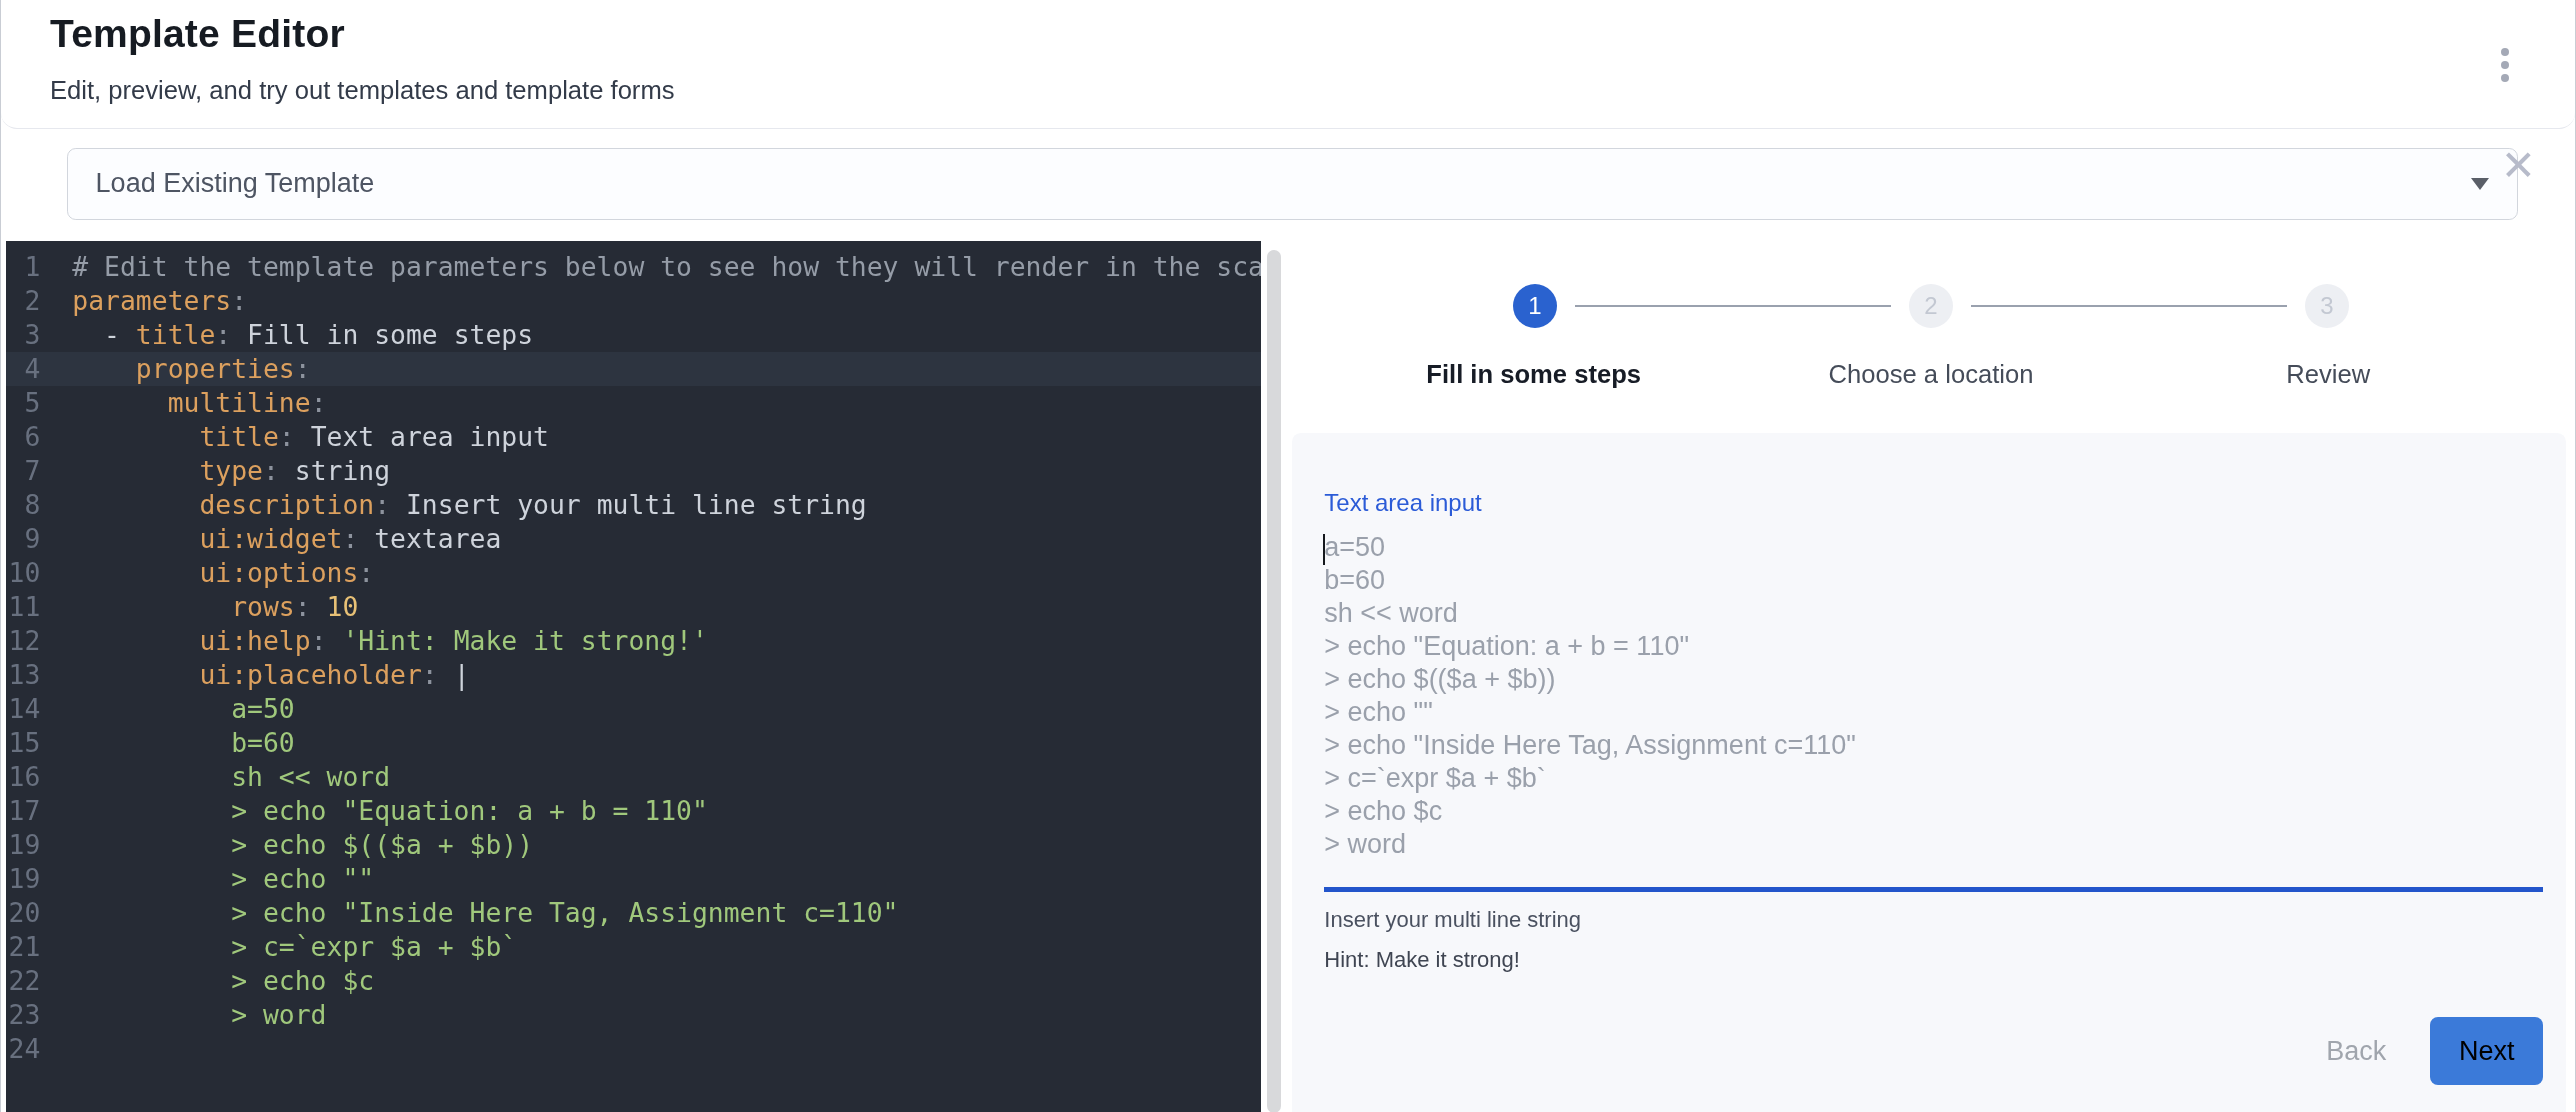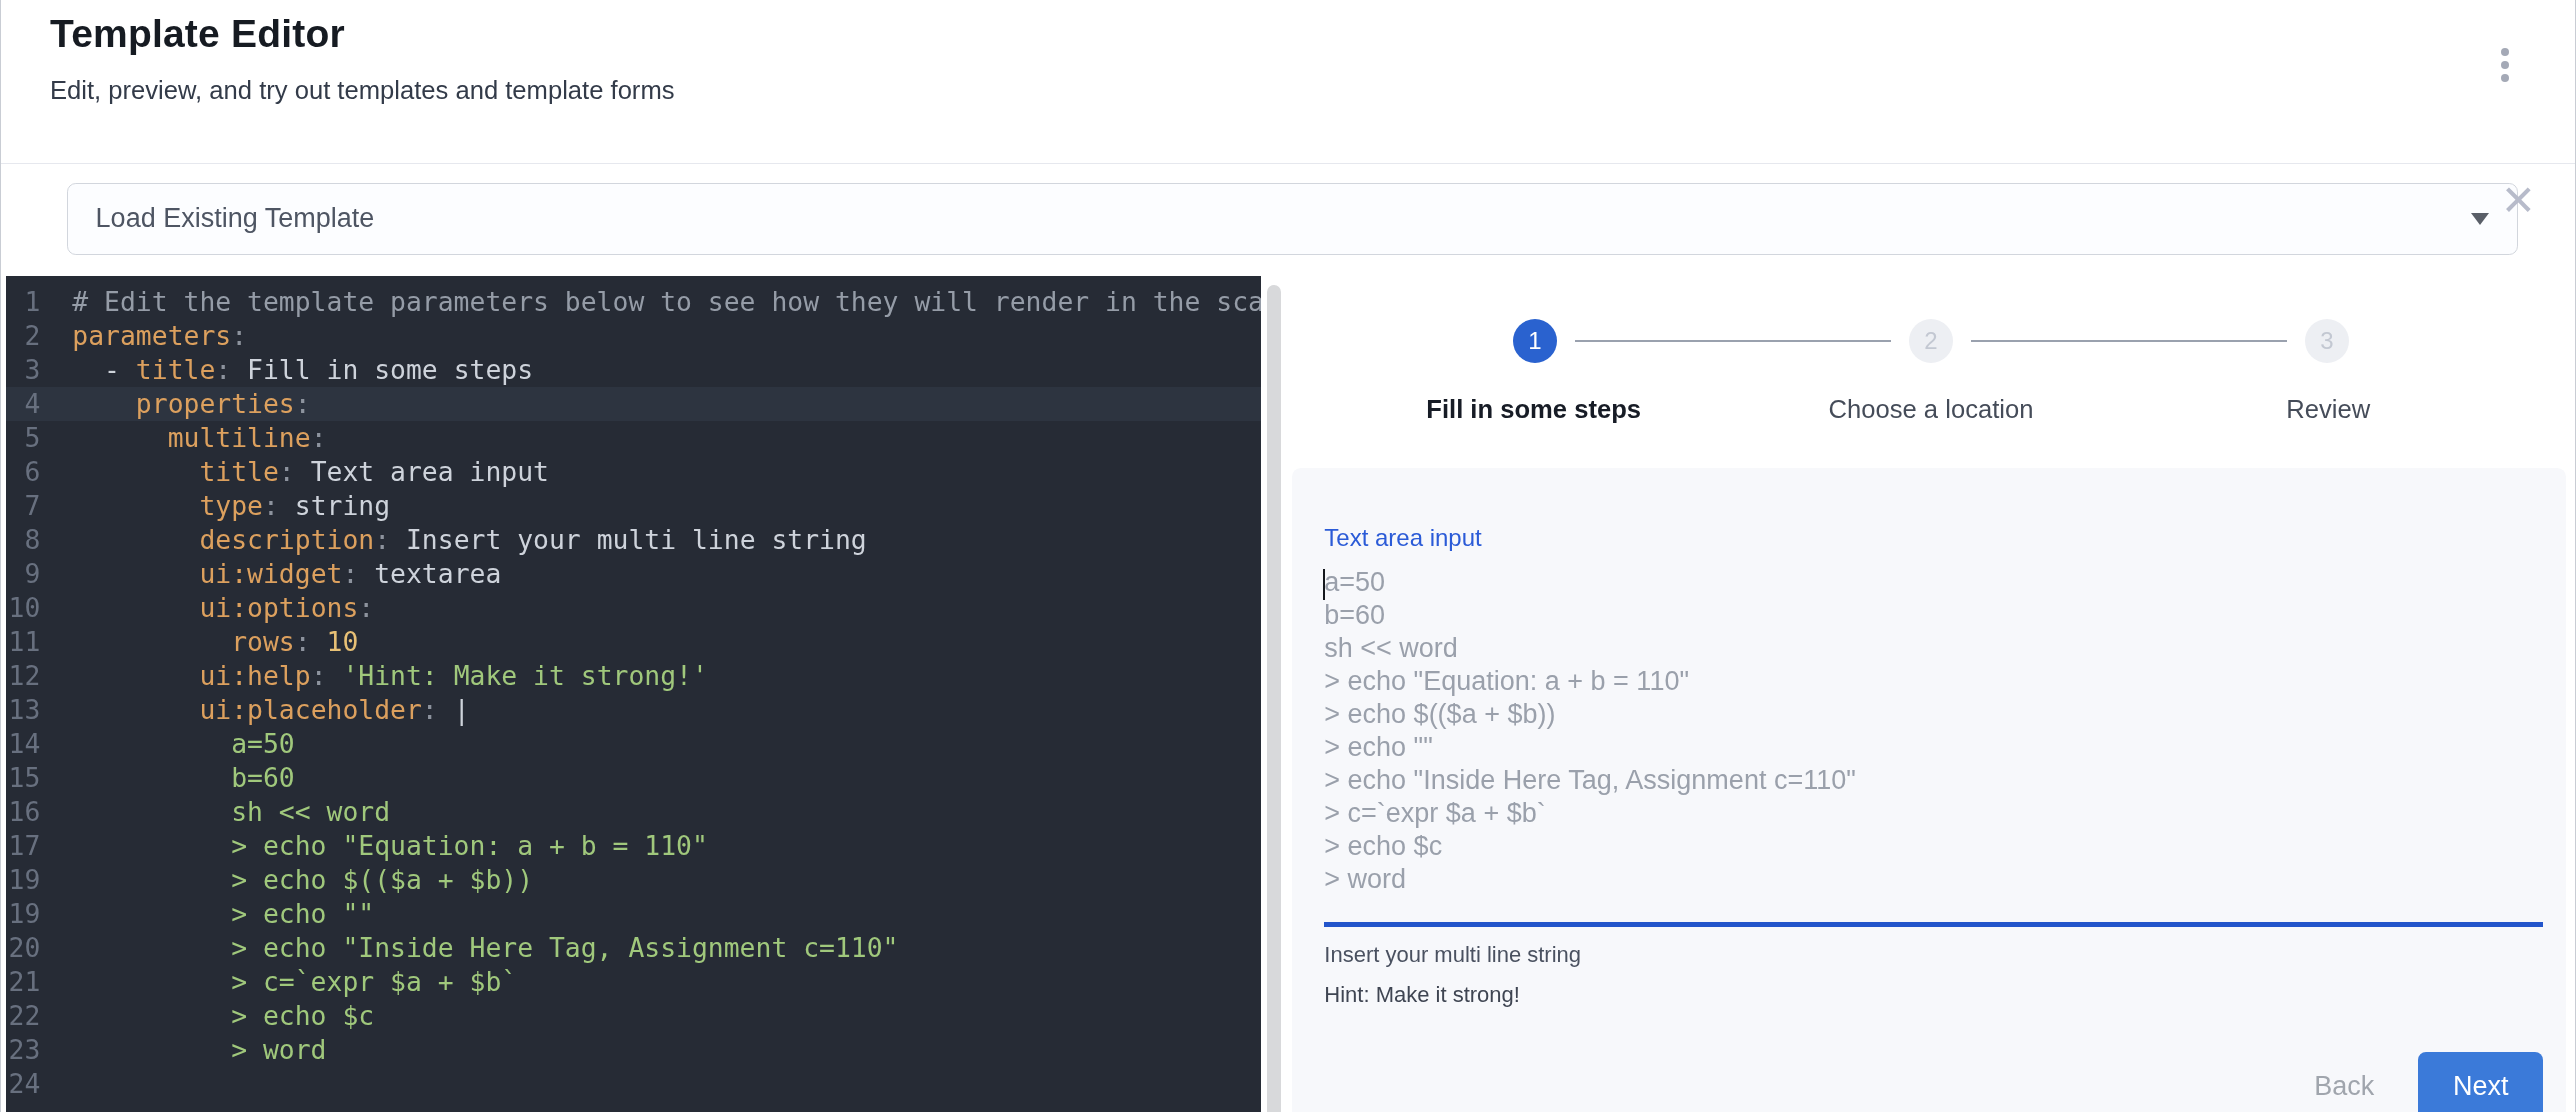--- a/index.html
+++ b/index.html
@@ -8,21 +8,21 @@
     --ed-bg:#262b35; --ed-active:#2d3440; --ed-ln:#68707f; --ed-comment:#959ca7;
     --ed-key:#dca05e; --ed-punc:#8d939e; --ed-plain:#ced3db; --ed-string:#a0c87c; --ed-number:#e8c176;
   }
   *{box-sizing:border-box; margin:0; padding:0;}
   html,body{width:2576px; height:1113px; overflow:hidden; background:#fff;
     font-family:"Liberation Sans", sans-serif;}
   .page{width:2576px; height:1113px; border-left:1.8px solid #c9cdd4; border-right:1.8px solid #c9cdd4;
     background:#fff; position:relative; overflow:hidden;}
 
   
-  .header{height:164px; border-bottom:1.8px solid #e6e8ee; position:relative; background:#fff;}
+  .header{height:129px; border-bottom:1.8px solid #e6e8ee; position:relative; background:#fff;border-radius:16px;}
   .title{position:absolute; left:49px; top:12.3px; font-size:39px; font-weight:bold; color:#161b22; letter-spacing:0.2px;}
   .subtitle{position:absolute; left:49px; top:76px; font-size:25.6px; color:#333b49;}
   .kebab{position:absolute; right:51px; top:42px; width:39px; height:46px; display:flex;
     flex-direction:column; align-items:center; justify-content:center; gap:5.3px; cursor:pointer;}
   .kebab i{width:8px; height:8px; border-radius:50%; background:#a4a9b6; display:block;}
 
   
   .select-row{height:112px; position:relative; background:#fff;}
   .select-field{position:absolute; left:17.6px; top:18.5px; width:2451px; height:72px;
     border:1.8px solid #d2d6dd; border-radius:8.8px; background:#fcfdff; cursor:pointer;margin-left:48px;}
@@ -64,21 +64,21 @@
     border-radius:8.8px 8.8px 0 0; padding:56px 23px 0 32px;}
   .field-label{font-size:24px; color:var(--c-accent);}
   .ta{margin-top:14px; position:relative; cursor:text;}
   .ta-line{font-size:27px; line-height:33px; color:#9aa0ab; white-space:pre;}
   .ta-caret{position:absolute; left:-1.8px; top:2.6px; width:2.6px; height:31px; background:#15181d;}
   .ta-underline{margin-top:26.4px; height:4.4px; background:var(--c-underline); width:100%;}
   .field-desc{margin-top:15px; font-size:22px; color:#4a5160;}
   .field-help{margin-top:14px; font-size:22px; color:#3f4552;}
   .actions{position:absolute; right:23px; bottom:28px; display:flex; align-items:center;}
   .btn-back{font-size:27px; color:#a0a5ad; padding:16px 23px; background:none; border:none; cursor:default;}
-  .btn-next{margin-left:21px; width:125px; height:68px; background:var(--c-next); color:#ffffff;
+  .btn-next{margin-left:21px; width:113px; height:68px; background:var(--c-next); color:#000000;
     font-size:27px; border:none; border-radius:8px; cursor:pointer; font-family:inherit;}
 </style>
 </head>
 <body>
 
 <div class="page">
 
   <div class="header">
     <div class="title">Template Editor</div>
     <div class="subtitle">Edit, preview, and try out templates and template forms</div>

